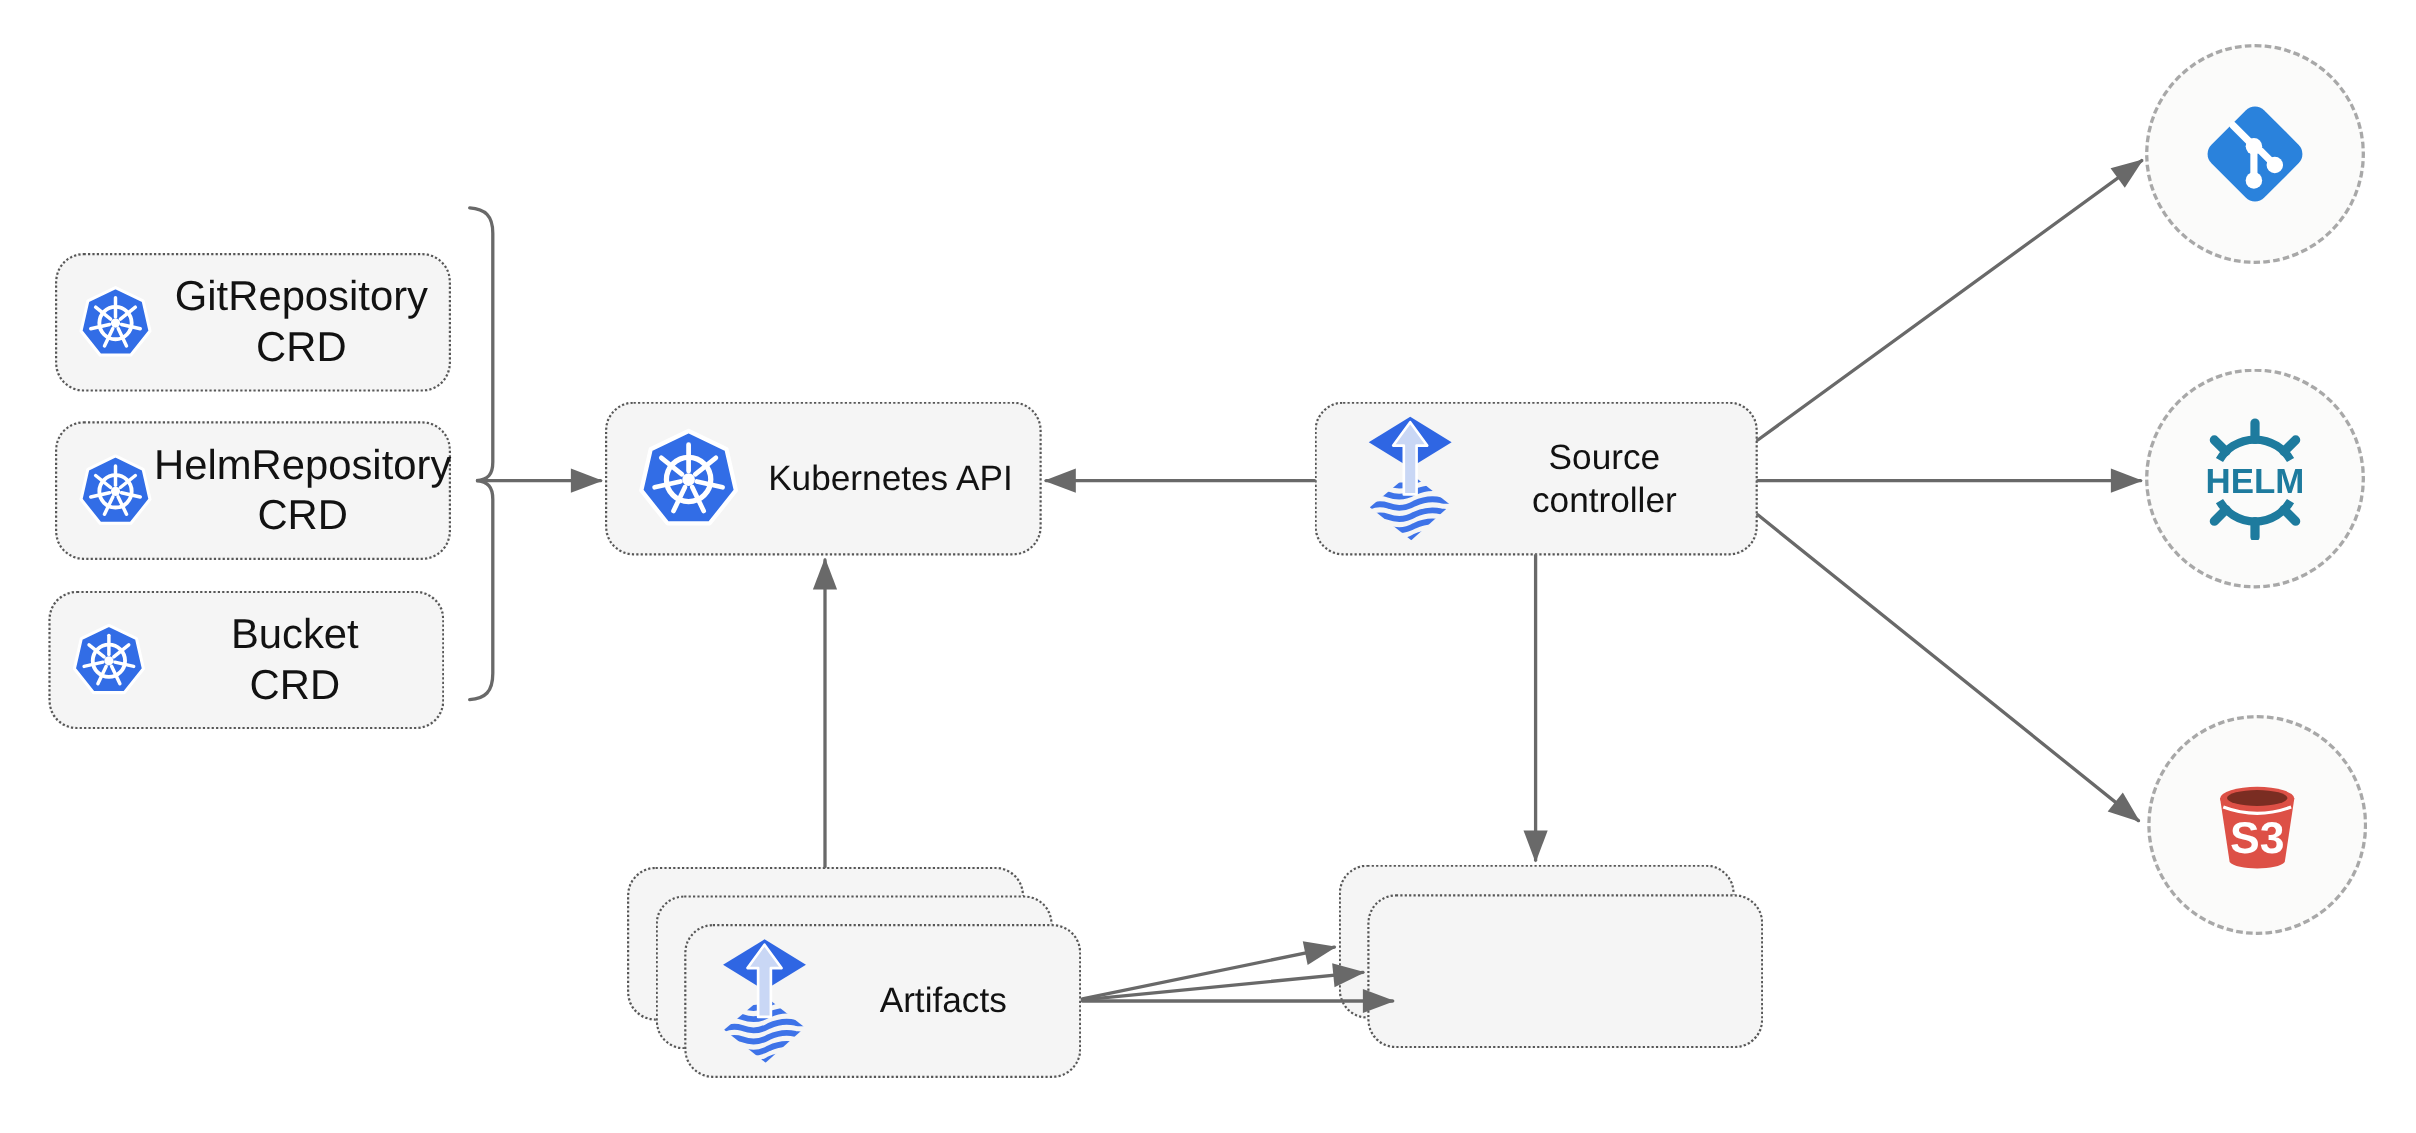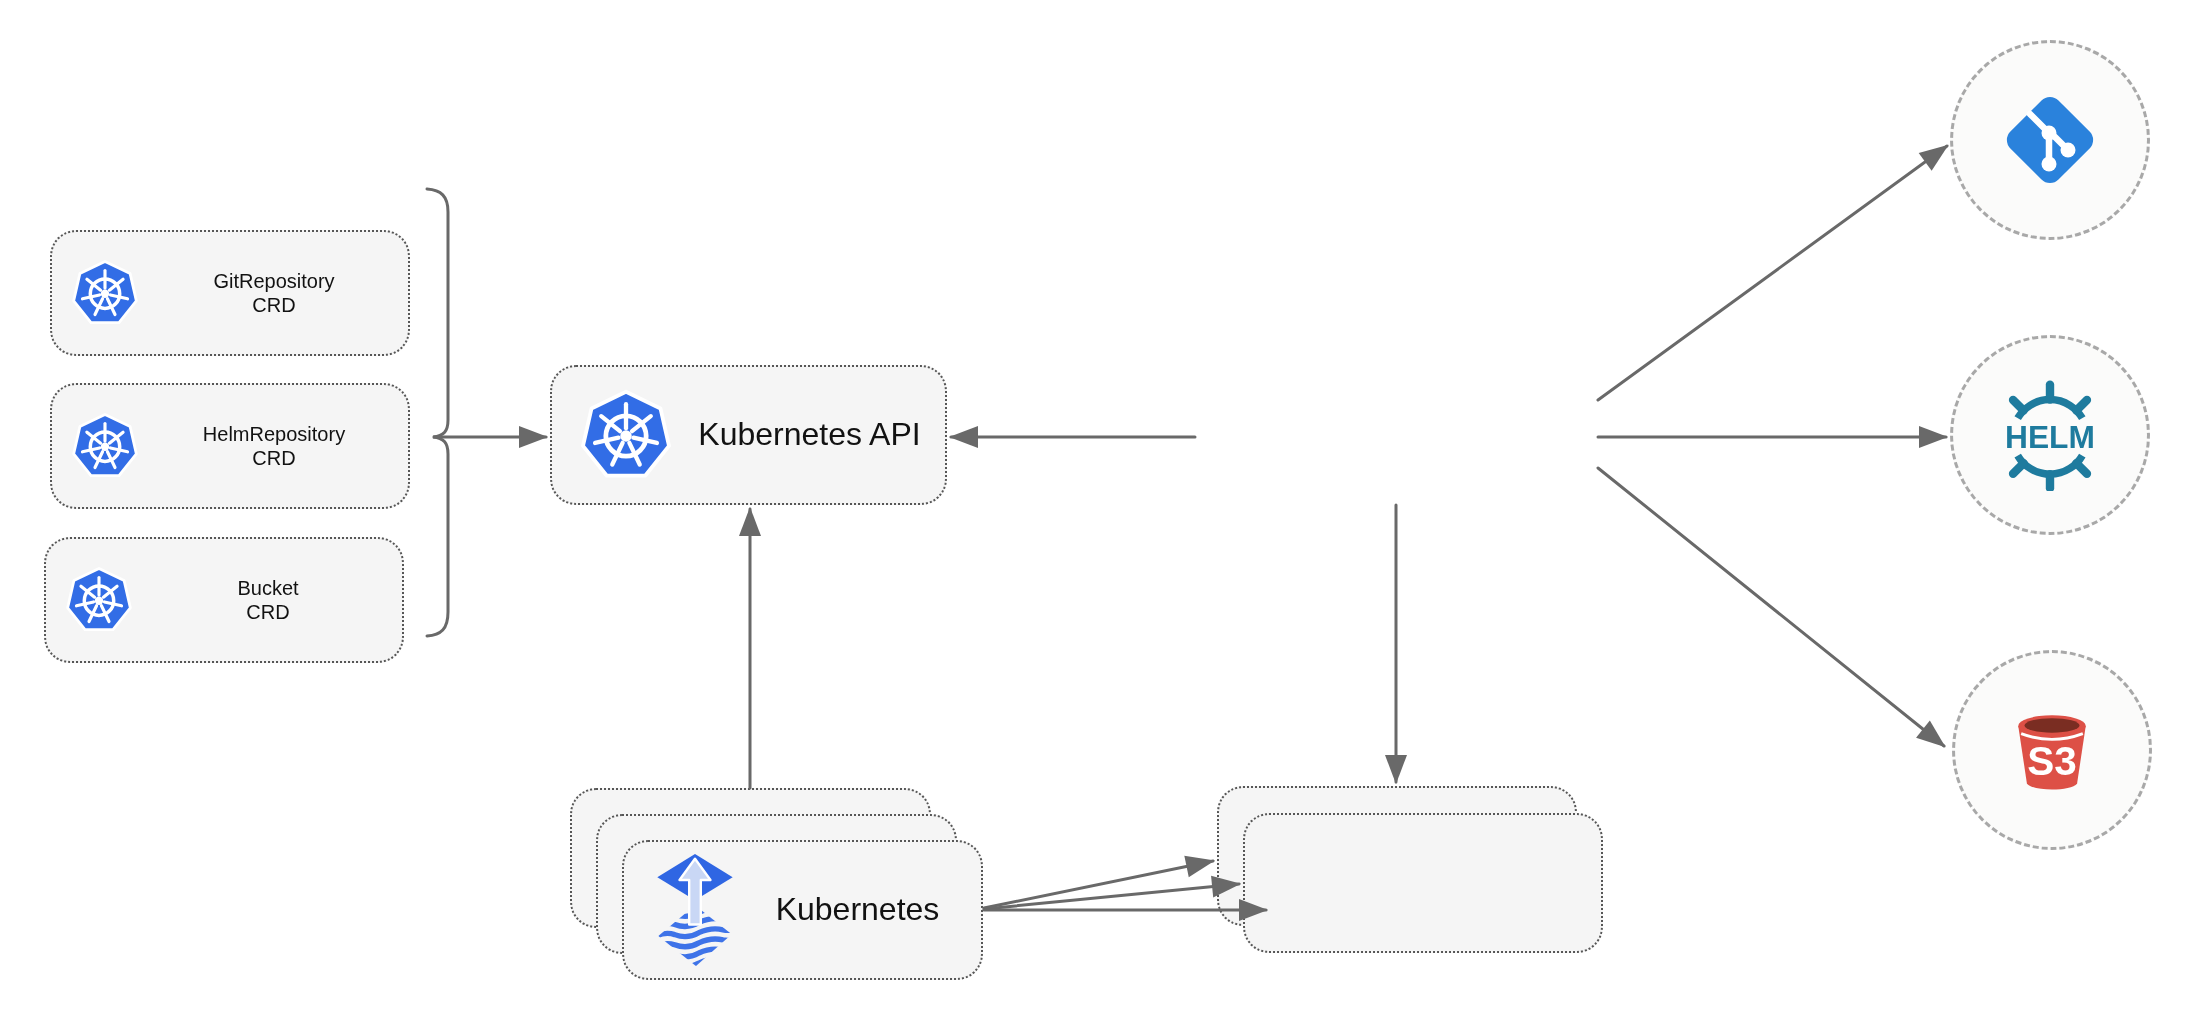--- a/index.html
+++ b/index.html
@@ -17,21 +17,21 @@
     border: 2.5px dotted #565656;
     border-radius: 26px;
     box-sizing: border-box;
     display: flex;
     align-items: center;
   }
   .node .label {
     flex: 1;
     text-align: center;
     color: #121212;
-    font-size: 20px;
+    font-size: 38px;
     line-height: 1.22;
   }
   .node.big .label { font-size: 32px; }
   .ghost {  }
   .circle {
     position: absolute;
     width: 200px;
     height: 200px;
     border-radius: 50%;
     border: 3px dashed #a8a8a8;
@@ -168,28 +168,37 @@
     </div>
   </div>
 
   <div class="node big" style="left:550px; top:365px; width:397px; height:140px; padding-left:26px;justify-content:space-between;">
     <svg class="icon" width="96" height="96">
         <use href="#sym-k8s"></use>
       </svg>
     <div class="label">Kubernetes API</div>
   </div>
 
+  <div class="node big" style="left:1195px; top:365px; width:403px; height:140px; padding-left:46px;">
+    <svg class="icon" width="78" height="114">
+        <use href="#sym-flux"></use>
+      </svg>
+    <div class="label">
+      <div>Source</div>
+      <div>controller</div>
+    </div>
+  </div>
 
   <div class="node ghost" style="left:570px; top:788px; width:361px; height:140px;"></div>
   <div class="node ghost" style="left:596px; top:814px; width:361px; height:140px;"></div>
   <div class="node big" style="left:622px; top:840px; width:361px; height:140px; padding-left:32px;">
     <svg class="icon" width="78" height="114">
         <use href="#sym-flux"></use>
       </svg>
-    <div class="label">Kubernetes</div>
+    <div class="label">Artifacts</div>
   </div>
 
   <div class="node ghost" style="left:1217px; top:786px; width:360px; height:140px;"></div>
   <div class="node ghost" style="left:1243px; top:813px; width:360px; height:140px;"></div>
 
   <div class="circle" style="left:1950px; top:40px;">
     <svg class="icon" width="100" height="100">
         <use href="#sym-git"></use>
       </svg>
   </div>

